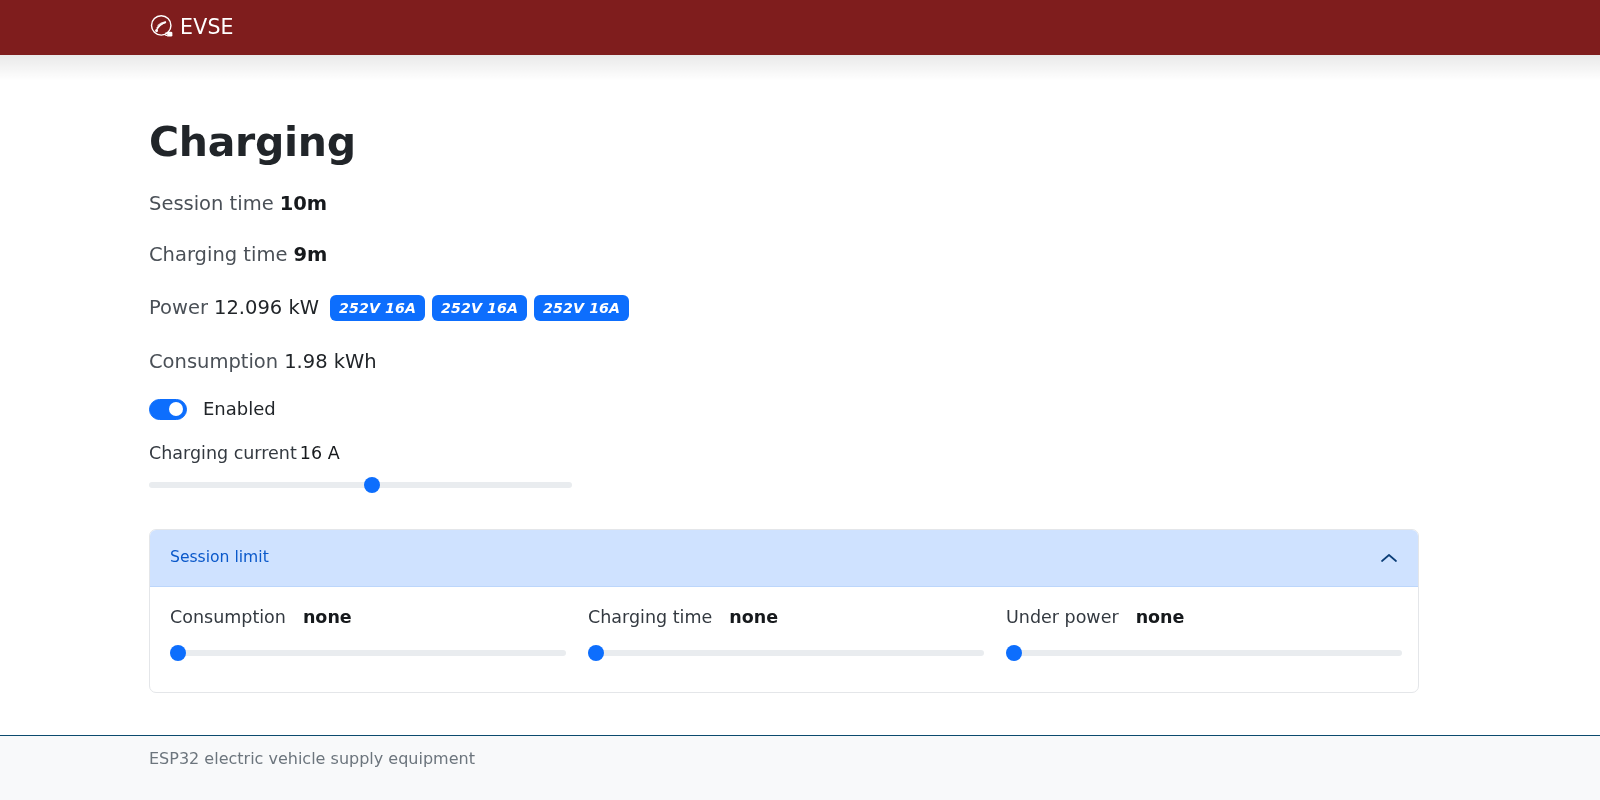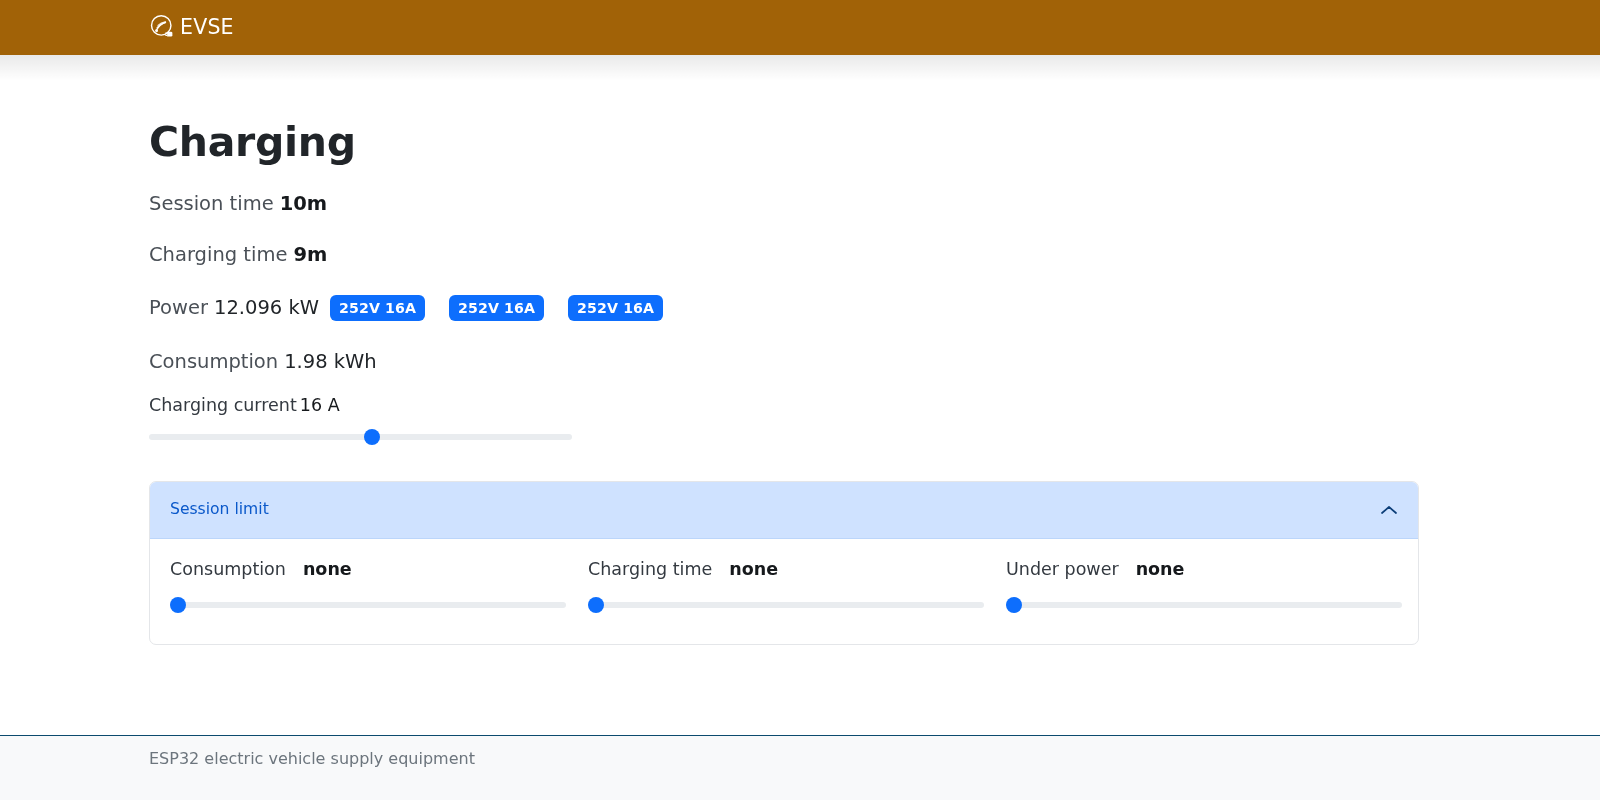--- a/index.html
+++ b/index.html
@@ -14,21 +14,21 @@
   body {
     font-family: "DejaVu Sans", "Liberation Sans", sans-serif;
     background: #ffffff;
     color: #212529;
     position: relative;
   }
 
   
   .navbar {
     height: 55px;
-    background: #a16207;
+    background: #7f1d1d;
     display: flex;
     align-items: center;
     padding: 0 0 0 149px;
     position: relative;
     z-index: 5;
     gap: 36px;
   }
   .brand {
     display: flex;
     align-items: center;
@@ -104,22 +104,23 @@
     align-items: center;
     flex-wrap: wrap;
   }
   .stat-label { color: #4a5057; font-weight: 400; }
   .stat-value { color: #16191c; font-weight: 700; margin-left: 6px; }
   .stat-value.light { font-weight: 400; color: #212529; }
 
   .badges {
     display: flex;
     align-items: center;
-    gap: 24px;
+    gap: 7px;
     margin-left: 11px;
+    font-style: italic;
   }
   .badge {
     background: #0d6efd;
     color: #ffffff;
     font-size: 14.2px;
     font-weight: 700;
     border-radius: 6px;
     padding: 6px 9px 6px 9px;
     line-height: 1;
     letter-spacing: 0.1px;
@@ -305,20 +306,26 @@
       <span class="badge">252V 16A</span>
       <span class="badge">252V 16A</span>
     </span>
   </div>
 
   <div class="stat-row">
     <span class="stat-label">Consumption</span>
     <span class="stat-value light">1.98 kWh</span>
   </div>
 
+  <div class="toggle-row">
+    <div class="switch">
+      <div class="knob"></div>
+    </div>
+    <span class="toggle-label">Enabled</span>
+  </div>
 
   <div class="slider-label">
     <span>Charging current</span><b>16 A</b>
   </div>
 
   <div class="range range-main">
     <div class="track"></div>
     <div class="thumb"></div>
   </div>
 

